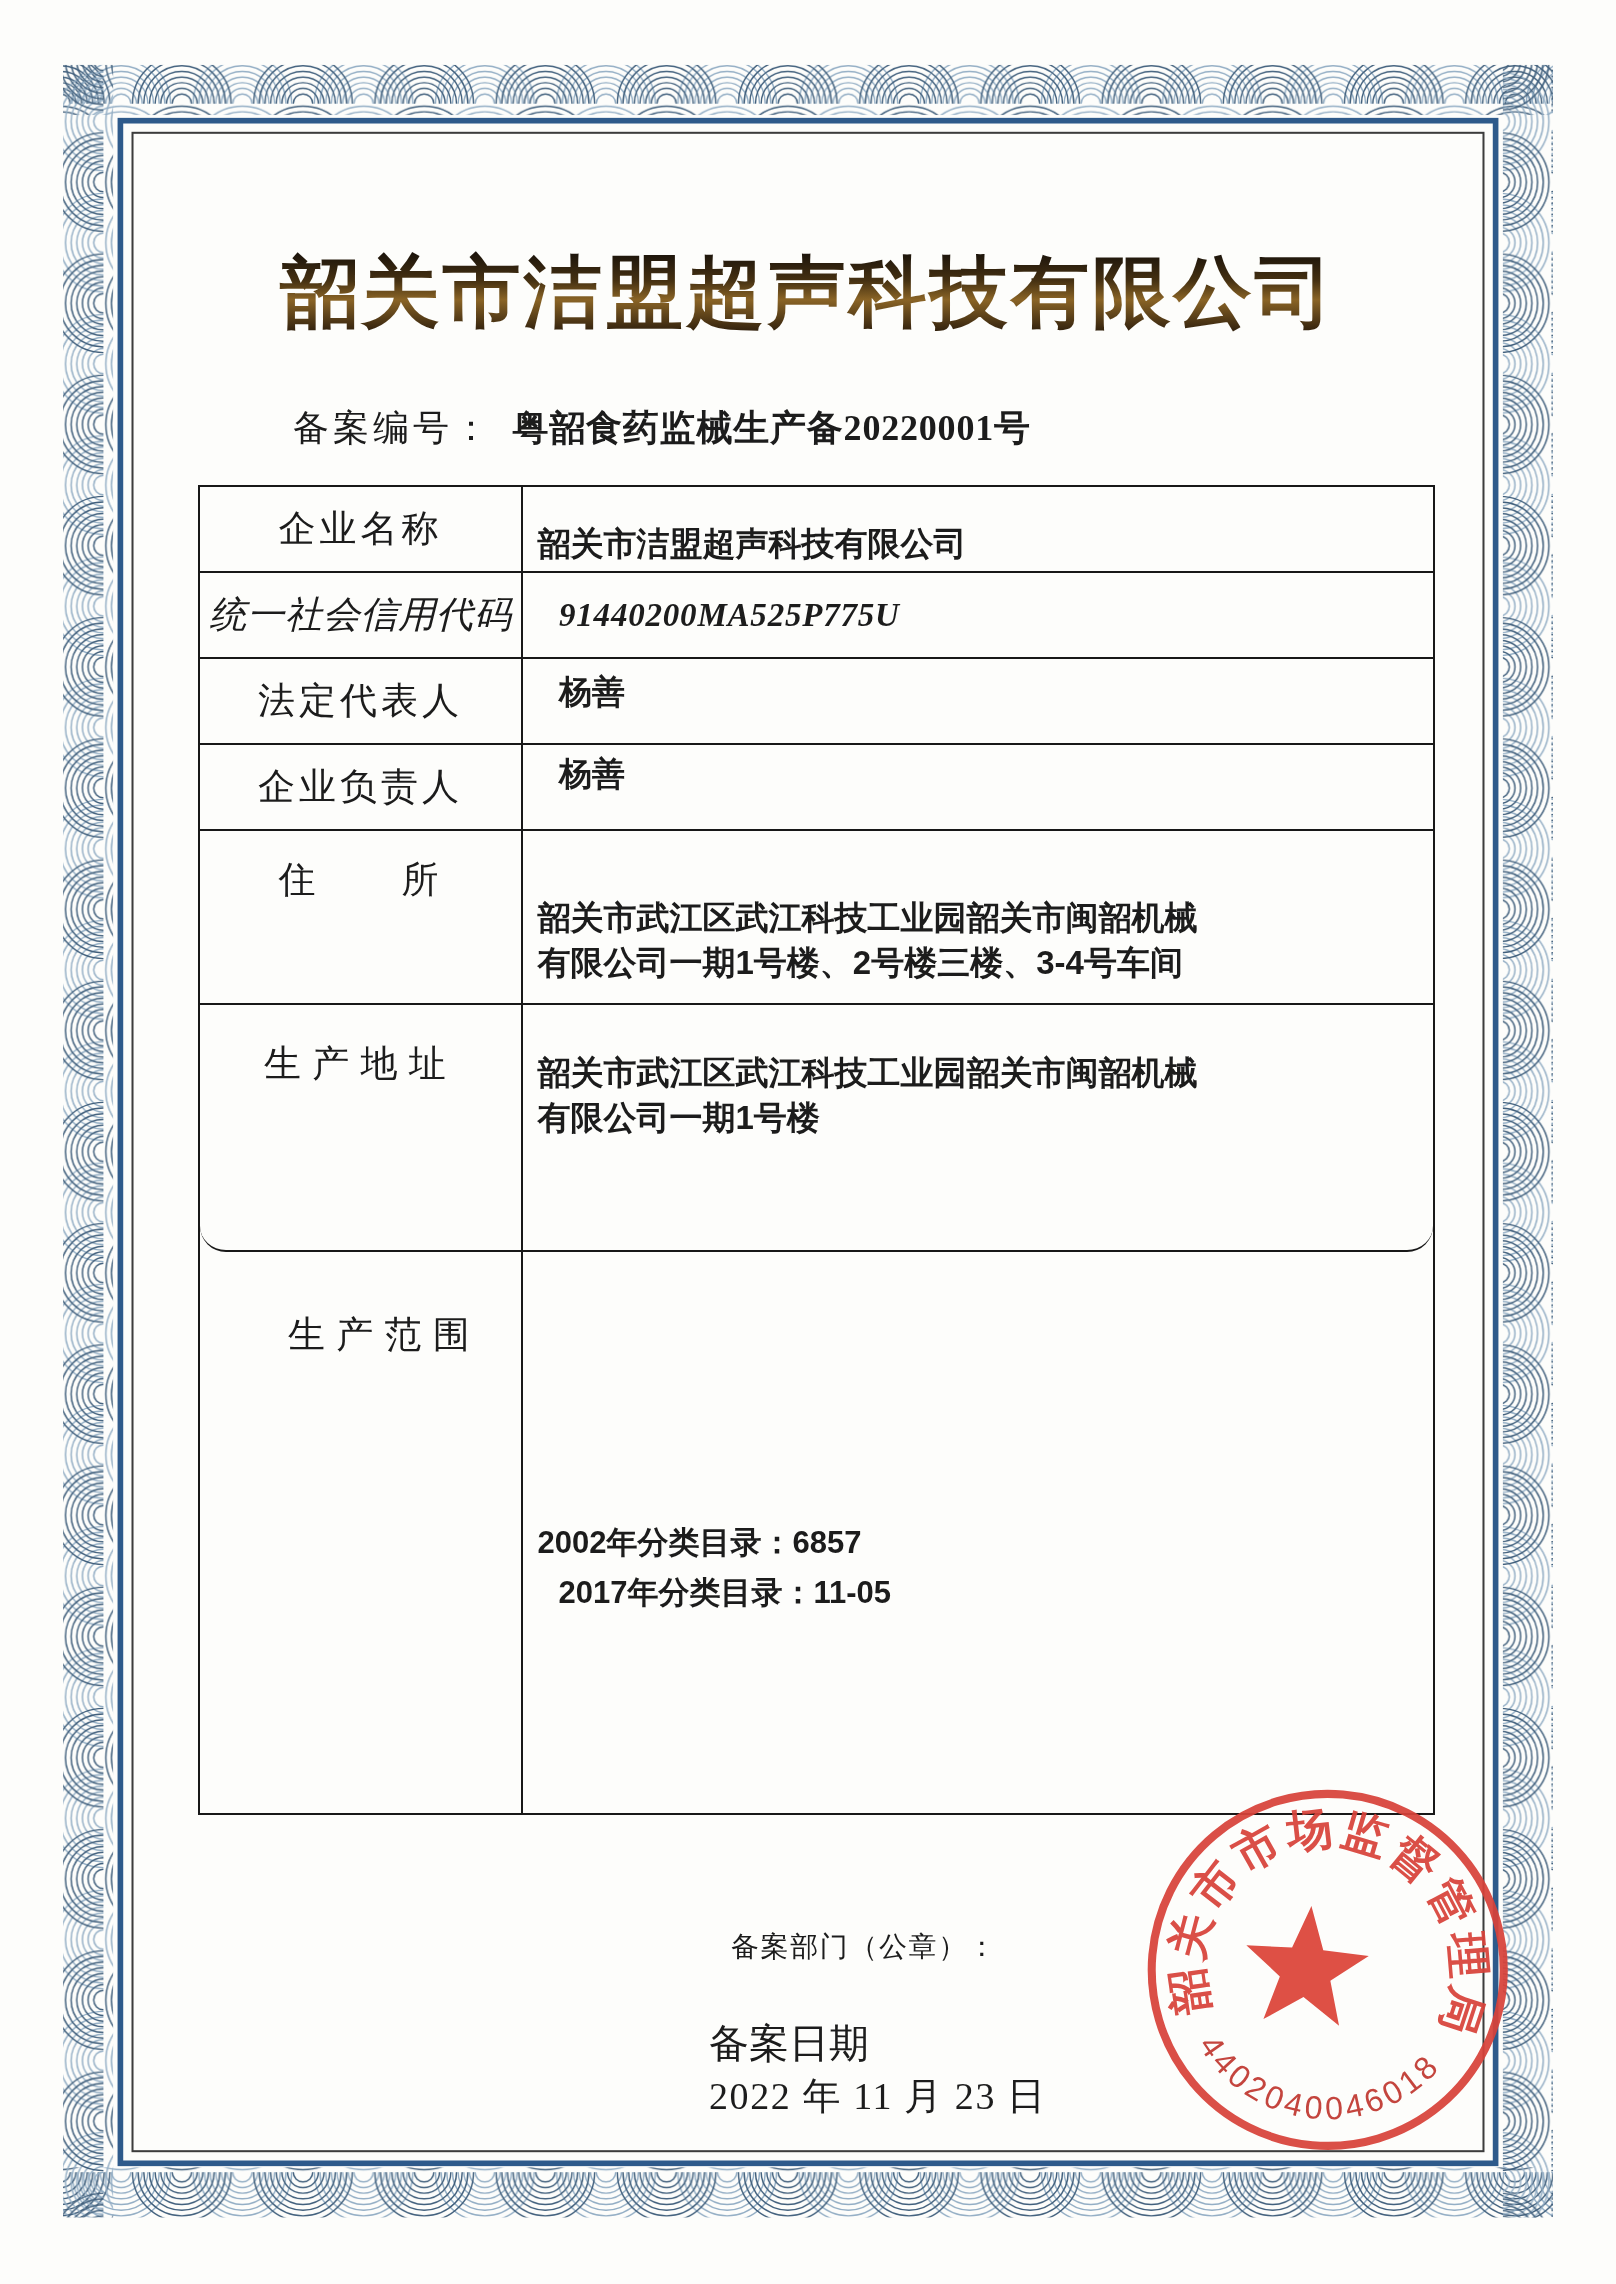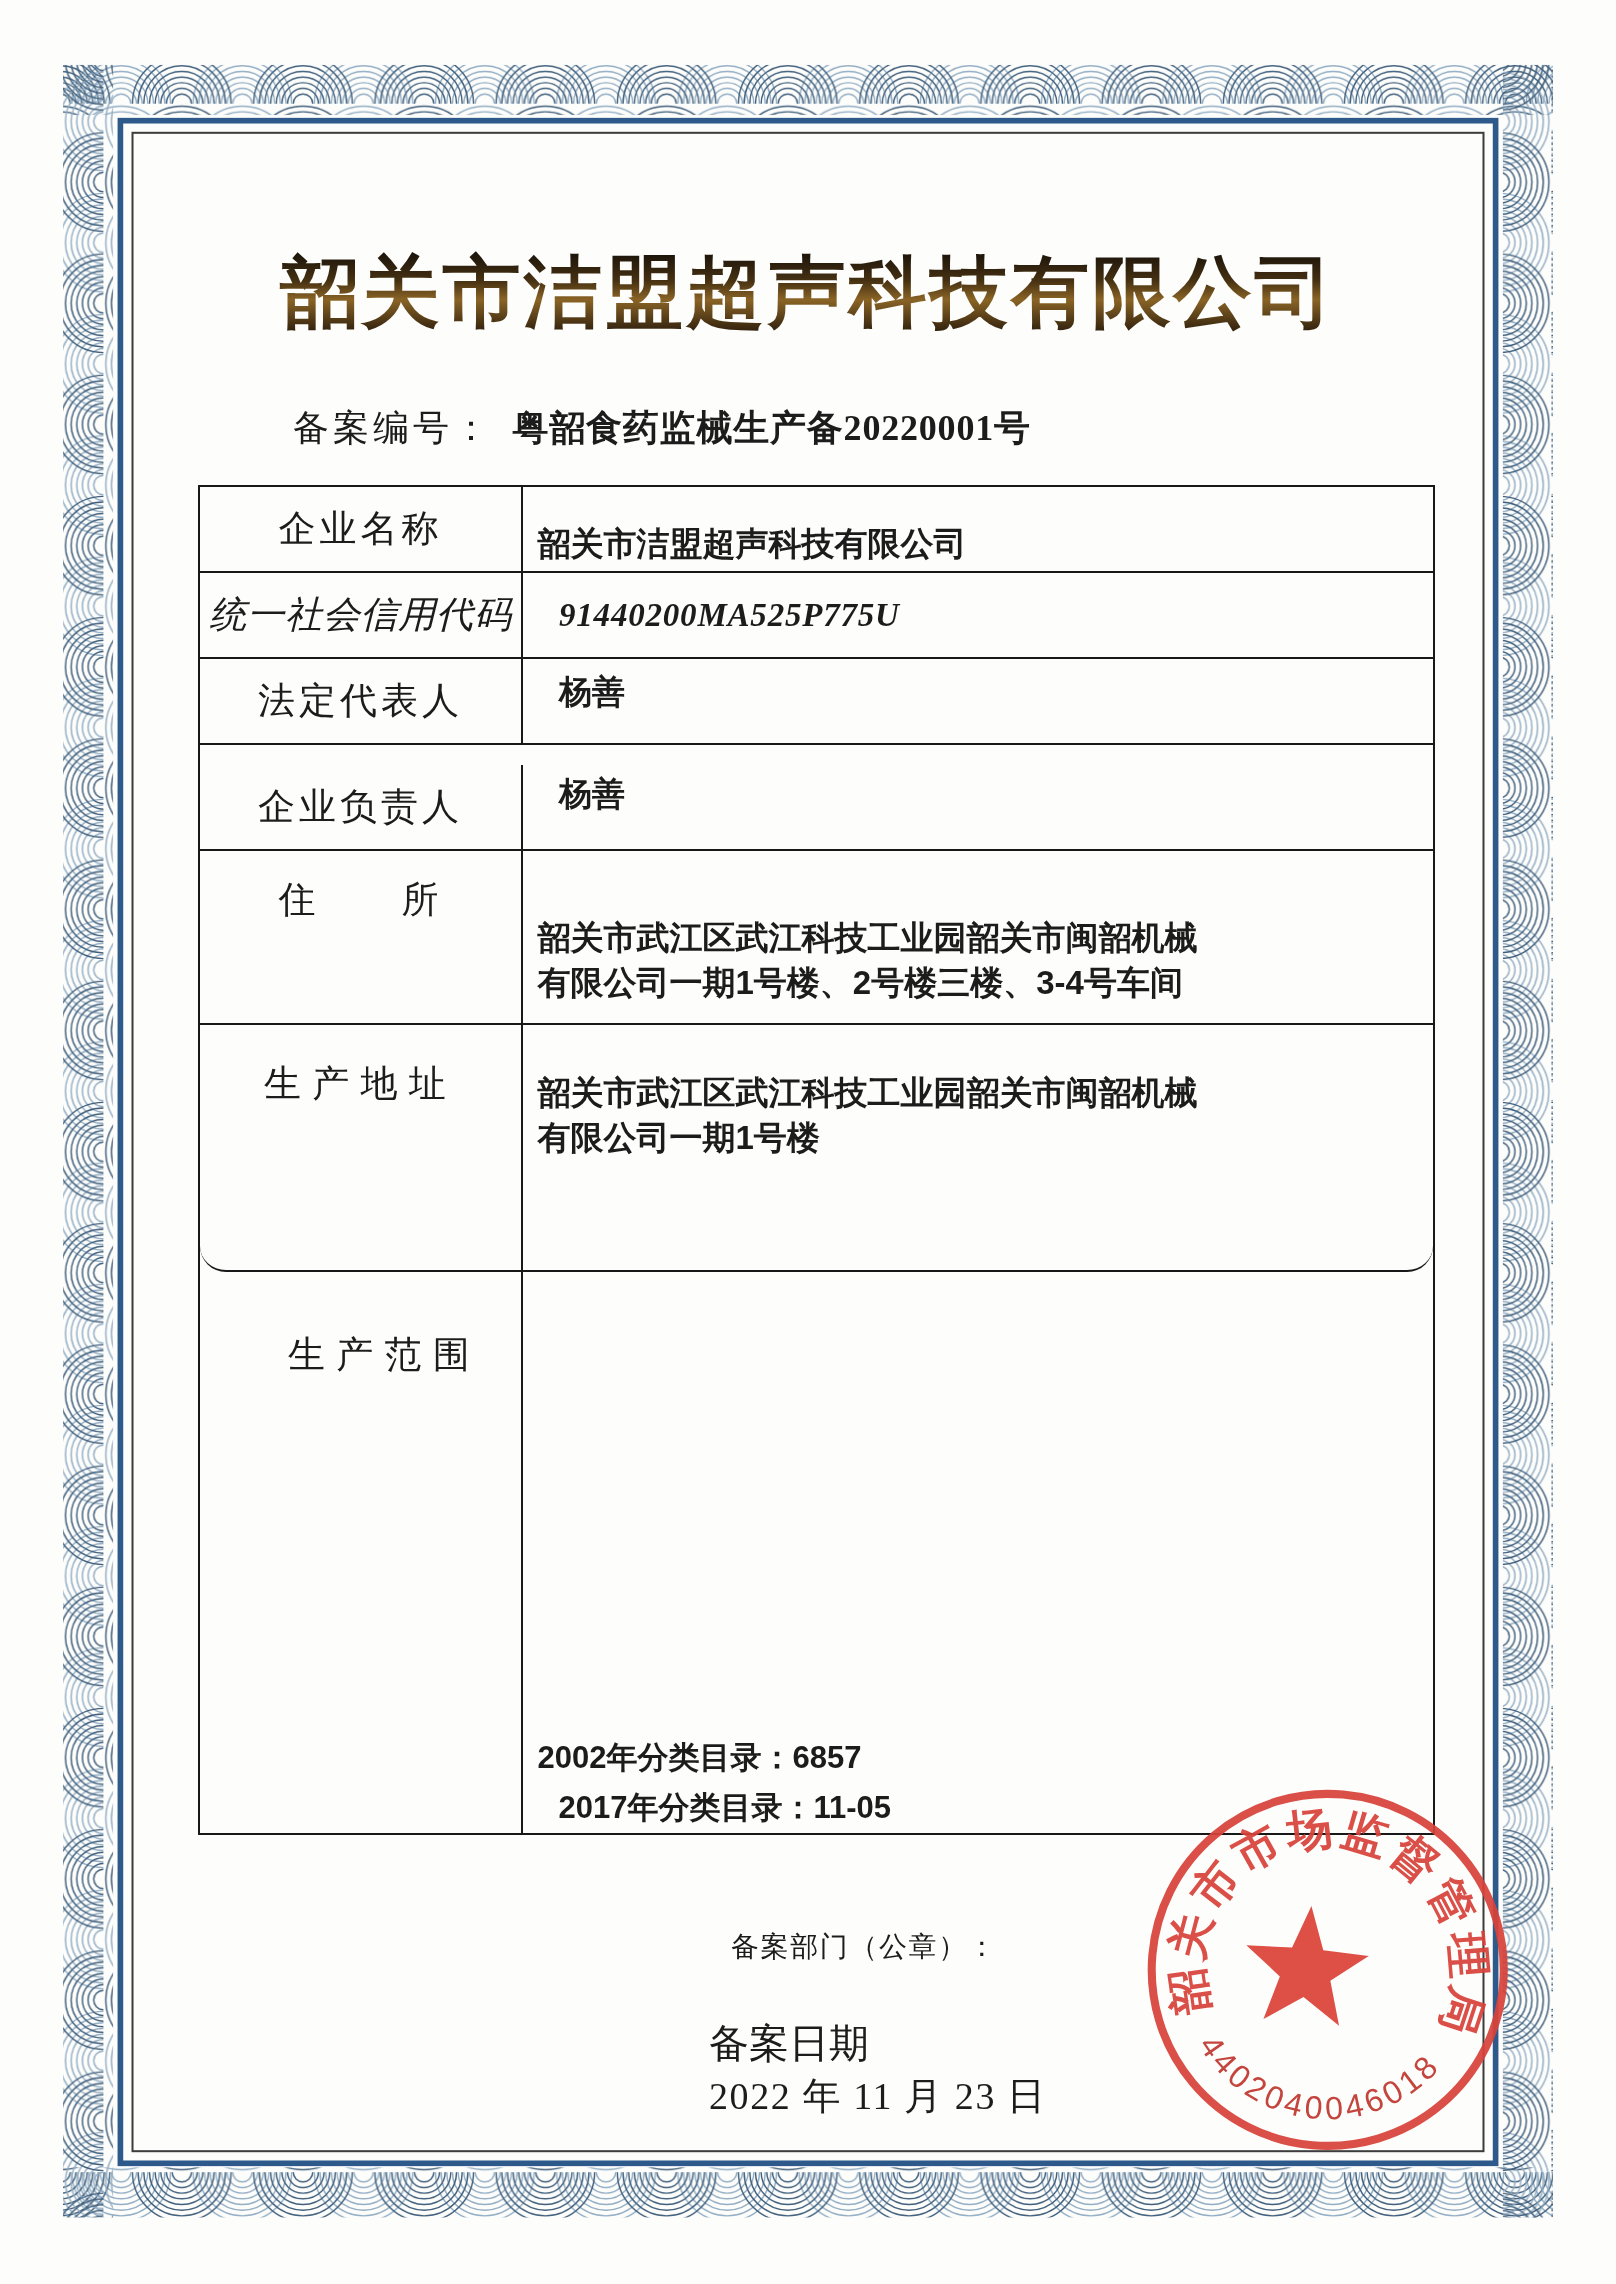--- a/index.html
+++ b/index.html
@@ -44,21 +44,21 @@
   .r2 .vcell{justify-content:center;padding-left:36px;font-family:"Liberation Serif","DejaVu Serif",serif;letter-spacing:0.8px;}
   .r3 .lcell{align-items:center;}
   .r3 .vcell{justify-content:flex-start;padding-top:9.7px;padding-left:36px;}
   .r4 .lcell{align-items:center;}
   .r4 .vcell{justify-content:flex-start;padding-top:5.7px;padding-left:36px;}
   .r5 .lcell{align-items:flex-start;padding-top:24px;}
   .r5 .vcell{justify-content:flex-end;padding-bottom:18px;}
   .r6 .lcell{align-items:flex-start;padding-top:34px;letter-spacing:11.3px;}
   .r6 .vcell{justify-content:flex-start;padding-top:45px;}
   .r7 .lcell{align-items:flex-start;padding-top:58px;letter-spacing:11.3px;padding-left:48px;}
-  .r7 .vcell{justify-content:flex-end;padding-top:71px;font-size:31px;}
+  .r7 .vcell{justify-content:center;padding-top:71px;font-size:31px;}
   .r7 .vline{line-height:50px;}
   .r7 .vline.indent{padding-left:21px;}
   
   .dept-line{position:absolute;left:731px;top:1928px;font-size:28px;letter-spacing:1.6px;}
   .date-line{position:absolute;left:709px;top:2016px;display:flex;align-items:baseline;font-size:40px;flex-direction:column;}
   .date-value{margin-left:-3.2px;font-size:38px;letter-spacing:1.6px;}
   
   .seal{position:absolute;left:1130px;top:1772px;width:394px;height:394px;transform:rotate(5deg);opacity:.93;}
 </style>
 </head>
@@ -130,21 +130,21 @@
       </div>
     </div>
 
     <div class="t-row r3" style="height:86px;">
       <div class="lcell">法定代表人</div>
       <div class="vcell">
         <div class="vline">杨善</div>
       </div>
     </div>
 
-    <div class="t-row r4" style="height:86px;margin-top:20px;">
+    <div class="t-row r4" style="height:86px;">
       <div class="lcell">企业负责人</div>
       <div class="vcell">
         <div class="vline">杨善</div>
       </div>
     </div>
 
     <div class="t-row r5" style="height:174px;">
       <div class="lcell">住　　所</div>
       <div class="vcell">
         <div class="vline">韶关市武江区武江科技工业园韶关市闽韶机械</div>

